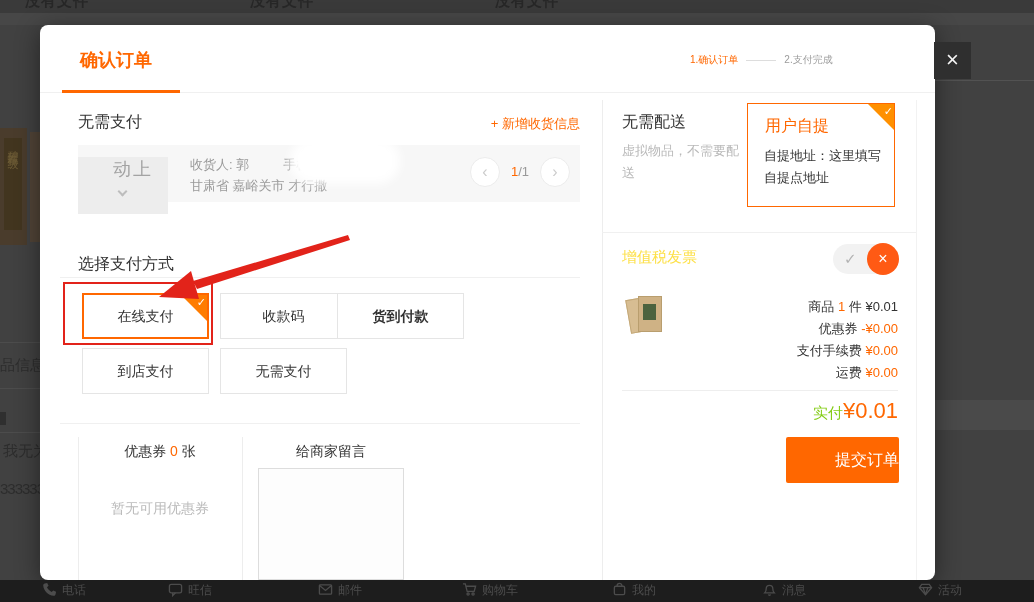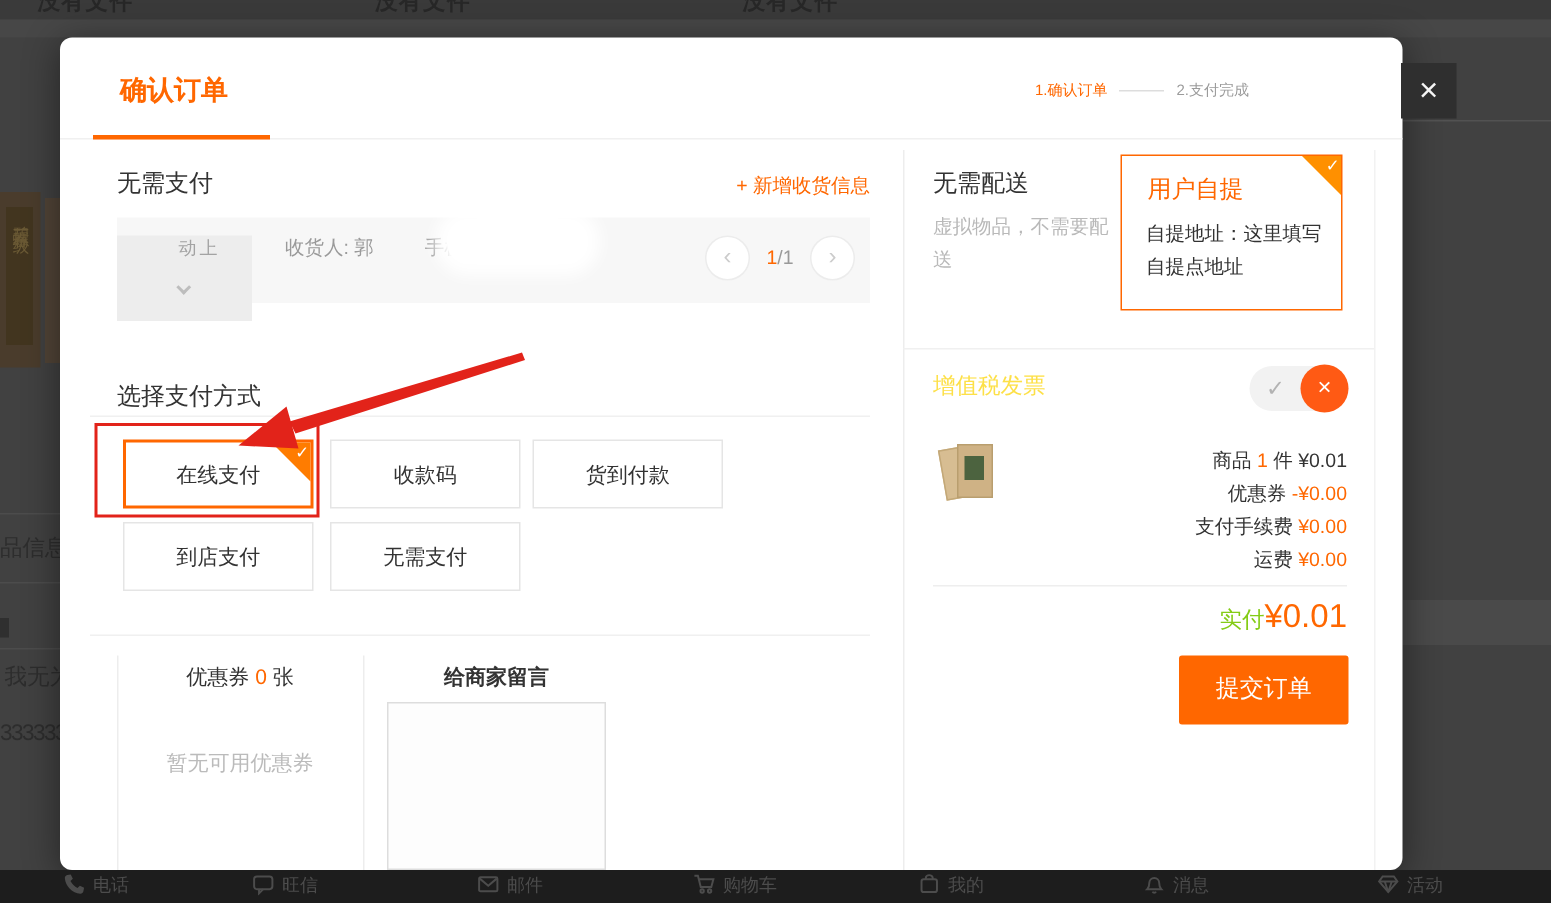--- a/index.html
+++ b/index.html
@@ -27,42 +27,42 @@
   .step-sep{display:inline-block;width:30px;height:1px;background:#ddd;vertical-align:middle;margin:0 8px;}
   .step-next{color:#9b9b9b;}
   .hdr-divider{left:40px;top:92px;width:895px;height:1px;background:#f0f0f0;z-index:6;}
   .hdr-orange{left:62px;top:90px;width:118px;height:3px;background:#ff6700;z-index:7;}
 
   .sec-h{font-size:16px;color:#333;z-index:6;}
   .add-link{left:430px;top:115px;width:150px;text-align:right;font-size:13px;color:#ff6700;z-index:6;}
 
   .addr-row{left:78px;top:145px;width:502px;height:57px;background:#f7f7f7;z-index:6;}
   .addr-method{left:0;top:0;width:90px;height:57px;background:#ededed;text-align:center;}
-  .addr-method .mname{display:block;margin-top:12px;font-size:12px;color:#a3a3a3;letter-spacing:2px;padding-left:20px;}
+  .addr-method .mname{display:block;margin-top:12px;font-size:18px;color:#a3a3a3;letter-spacing:2px;padding-left:20px;}
   .chev-down{position:absolute;left:41px;bottom:7px;width:7px;height:7px;border-right:2px solid #bdbdbd;border-bottom:2px solid #bdbdbd;transform:rotate(45deg);}
   .addr-info{position:absolute;left:112px;top:9px;font-size:13px;color:#9a9a9a;line-height:21px;white-space:nowrap;}
   .addr-info .phone{margin-left:34px;}
   .blur-blob{left:298px;top:146px;width:94px;height:30px;background:#fff;border-radius:14px;box-shadow:0 0 10px 8px rgba(255,255,255,.95);z-index:7;}
   .pag-btn{width:30px;height:30px;border:1px solid #ececec;border-radius:50%;background:#fff;color:#ccc;font-size:16px;text-align:center;line-height:27px;z-index:7;}
   .pag-count{left:498px;top:164px;width:44px;text-align:center;font-size:13px;z-index:7;}
   .pag-cur{color:#ff6700;}
   .pag-total{color:#999;}
 
   .pay-divider{left:60px;top:277px;width:520px;height:1px;background:#f0f0f0;z-index:6;}
   .pay-btn{width:127px;height:46px;background:#fff;border:1px solid #e5e5e5;text-align:center;line-height:44px;font-size:14px;color:#333;z-index:6;}
   .pay-btn.sel{border:2px solid #ff6700;line-height:42px;}
   .corner-badge{position:absolute;top:0;right:0;width:0;height:0;border-top:26px solid #ff7c00;border-left:26px solid transparent;}
   .corner-badge .ck{position:absolute;top:-24px;right:1px;color:#fff;font-size:11px;line-height:11px;}
 
   .coupon-divider{left:60px;top:423px;width:520px;height:1px;background:#f0f0f0;z-index:6;}
   .vline{width:1px;background:#ededed;z-index:6;}
   .coupon-title{left:78px;top:443px;width:164px;text-align:center;font-size:14px;color:#333;z-index:6;}
   .coupon-count{color:#ff6700;}
   .coupon-empty{left:78px;top:500px;width:164px;text-align:center;font-size:14px;color:#bbb;z-index:6;}
-  .msg-title{left:258px;top:443px;width:146px;text-align:center;font-size:14px;color:#333;z-index:6;font-weight:bold;}
+  .msg-title{left:258px;top:443px;width:146px;text-align:center;font-size:14px;color:#333;z-index:6;}
   .msg-box{left:258px;top:468px;width:146px;height:112px;background:#fdfdfd;border:1px solid #ddd;z-index:6;resize:none;outline:none;}
 
   .rc-vline1{left:602px;top:100px;height:480px;}
   .rc-vline2{left:916px;top:100px;height:480px;background:#f2f2f2;}
   .nodelivery-t{left:622px;top:112px;}
   .nodelivery-d{left:622px;top:140px;width:124px;font-size:13px;color:#b9b9b9;line-height:22px;z-index:6;}
   .pickup-card{left:747px;top:103px;width:148px;height:104px;border:1px solid #ff6700;background:#fff;z-index:6;}
   .pickup-title{position:absolute;left:17px;top:12px;font-size:16px;color:#ff6700;}
   .pickup-desc{position:absolute;left:16px;top:42px;width:120px;font-size:13px;color:#333;line-height:22px;font-family:Liberation Mono, monospace;}
 
@@ -75,21 +75,21 @@
   .thumb{left:626px;top:294px;width:40px;height:42px;z-index:6;}
   .thumb .p1{position:absolute;left:2px;top:4px;width:24px;height:34px;background:#d7bd92;transform:rotate(-10deg);border:1px solid #c3a878;}
   .thumb .p2{position:absolute;left:12px;top:2px;width:24px;height:36px;background:#cfb285;border:1px solid #b99e6e;}
   .thumb .lbl{position:absolute;left:17px;top:10px;width:13px;height:16px;background:#4c633f;}
   .price-line{left:620px;width:278px;text-align:right;font-size:13px;color:#333;z-index:6;white-space:nowrap;}
   .orange{color:#ff6700;}
   .sum-divider{left:622px;top:390px;width:276px;height:1px;background:#eee;z-index:6;}
   .total-line{left:620px;top:398px;width:278px;text-align:right;z-index:6;}
   .total-label{font-size:15px;color:#84cc16;}
   .total-value{font-size:22px;color:#ff6700;}
-  .submit-btn{left:786px;top:437px;width:113px;height:46px;background:#ff6700;color:#fff;font-size:16px;text-align:center;line-height:46px;border-radius:2px;z-index:6;cursor:pointer;}
+  .submit-btn{left:786px;top:437px;width:113px;height:46px;background:#ff6700;color:#fff;font-size:16px;text-align:right;line-height:46px;border-radius:2px;z-index:6;cursor:pointer;}
 
   
   .anno-rect{left:63px;top:282px;width:150px;height:63px;border:2px solid #e2231a;z-index:8;}
   .anno-svg{left:0;top:0;width:1034px;height:602px;z-index:8;pointer-events:none;}
 
   
   .close-btn{left:934px;top:42px;width:37px;height:37px;background:#2f2f2f;color:#f5f5f5;font-size:22px;text-align:center;line-height:36px;z-index:9;cursor:pointer;}
   .bg-hline80{left:935px;top:80px;width:99px;height:1px;background:#525252;z-index:1;}
   .bottom-bar{left:0;top:580px;width:1034px;height:22px;background:#1d1d1d;z-index:20;}
   .bar-item{position:absolute;top:2px;height:18px;white-space:nowrap;color:#4c4c4c;font-size:12px;}
@@ -131,20 +131,21 @@
 
   <div class="abs sec-h" style="left:78px;top:112px;">无需支付</div>
   <div class="abs add-link">+ 新增收货信息</div>
   <div class="abs addr-row">
     <div class="addr-method">
       <span class="mname">动上</span>
       <span class="chev-down"></span>
     </div>
     <div class="addr-info">
       <div><span>收货人: 郭</span><span class="phone">手机:</span></div>
+      <div>甘肃省 嘉峪关市 才行撒</div>
     </div>
   </div>
   <div class="abs blur-blob"></div>
   <div class="abs pag-btn" style="left:470px;top:157px;">‹</div>
   <div class="abs pag-count">
     <span class="pag-cur">1</span><span class="pag-total">/1</span>
   </div>
   <div class="abs pag-btn" style="left:540px;top:157px;">›</div>
 
   <div class="abs vline rc-vline1"></div>
@@ -161,21 +162,21 @@
 
   <div class="abs sec-h" style="left:78px;top:254px;">选择支付方式</div>
   <div class="abs pay-divider"></div>
   <div class="abs pay-btn sel" style="left:82px;top:293px;">
     <span>在线支付</span>
     <div class="corner-badge">
         <span class="ck">✓</span>
       </div>
   </div>
   <div class="abs pay-btn" style="left:220px;top:293px;">收款码</div>
-  <div class="abs pay-btn" style="left:355px;top:293px;">货到付款</div>
+  <div class="abs pay-btn" style="left:337px;top:293px;font-weight:bold;">货到付款</div>
   <div class="abs pay-btn" style="left:82px;top:348px;">到店支付</div>
   <div class="abs pay-btn" style="left:220px;top:348px;">无需支付</div>
 
   <div class="abs coupon-divider"></div>
   <div class="abs vline" style="left:78px;top:437px;height:143px;"></div>
   <div class="abs vline" style="left:242px;top:437px;height:143px;"></div>
   <div class="abs coupon-title">
     <span>优惠券 </span><span class="coupon-count">0</span><span> 张</span>
   </div>
   <div class="abs coupon-empty">暂无可用优惠券</div>

